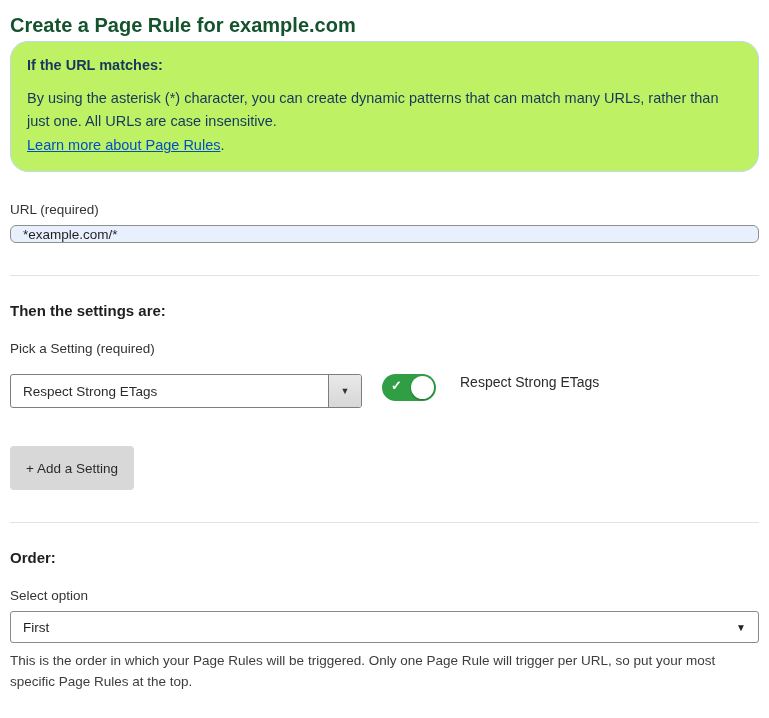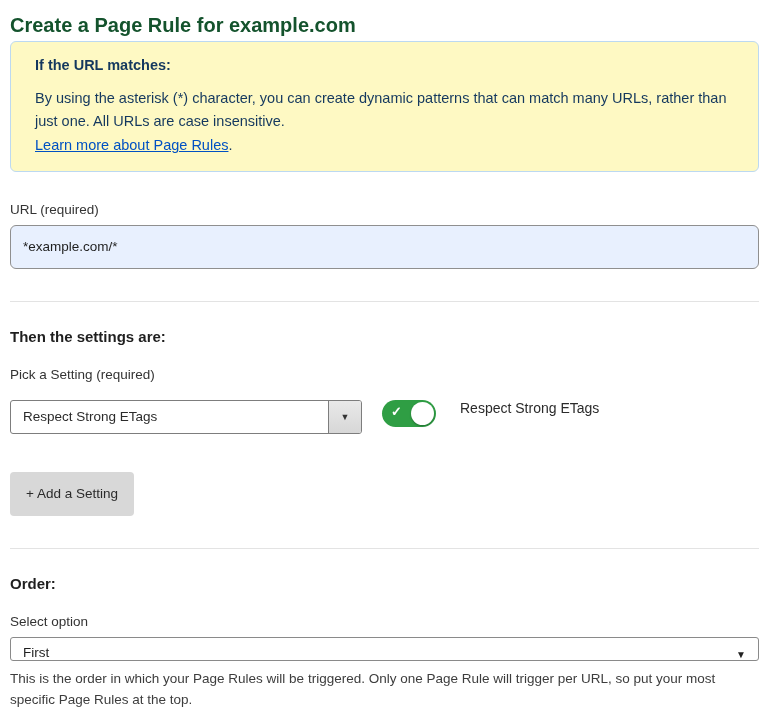--- a/index.html
+++ b/index.html
@@ -16,45 +16,45 @@
     padding: 8px 10px 0 10px;
     overflow: hidden;
   }
   .page-title {
     font-size: 20px;
     font-weight: bold;
     color: #14532d;
     margin: 6px 0 4px 0;
   }
   .info-box {
-    background: #fef9c3;
+    background: #bef264;
     border: 1px solid #bcd9f1;
-    border-radius: 6px;
-    padding: 12px 16px 14px 24px;
+    border-radius: 18px;
+    padding: 12px 16px 14px 16px;
     font-size: 14.5px;
     color: #14385e;
     line-height: 1.55;
   }
   .info-heading { font-weight: bold; }
   .info-body { margin-top: 11px; }
   .info-link-row { margin-top: 2px; }
   .info-link {
     color: #0051c3;
     text-decoration: underline;
     cursor: pointer;
   }
   .field-label {
     font-size: 13.5px;
     color: #333333;
     margin-bottom: 8px;
   }
   .url-label { margin-top: 30px; }
   .url-input {
     width: 100%;
-    height: 44px;
+    height: 18px;
     padding: 0 12px;
     font-family: "Liberation Sans", sans-serif;
     font-size: 13.5px;
     color: #1f1f1f;
     background: #e8f0fe;
     border: 1px solid #8f8f8f;
     border-radius: 6px;
     outline: none;
   }
   .divider {
@@ -146,24 +146,24 @@
     height: 44px;
     cursor: pointer;
   }
   .btn.grey {
     background: #d8d8d8;
     color: #2b2b2b;
   }
   .add-btn { margin-top: 38px; }
   .order-select {
     display: flex;
-    align-items: flex-end;
+    align-items: center;
     justify-content: space-between;
     width: 100%;
-    height: 24px;
+    height: 32px;
     padding: 0 12px;
     background: #ffffff;
     border: 1px solid #8a8a8a;
     border-radius: 3px;
     font-size: 13.5px;
     color: #1f1f1f;
     cursor: pointer;
   }
   .order-caret {
     font-size: 10px;

